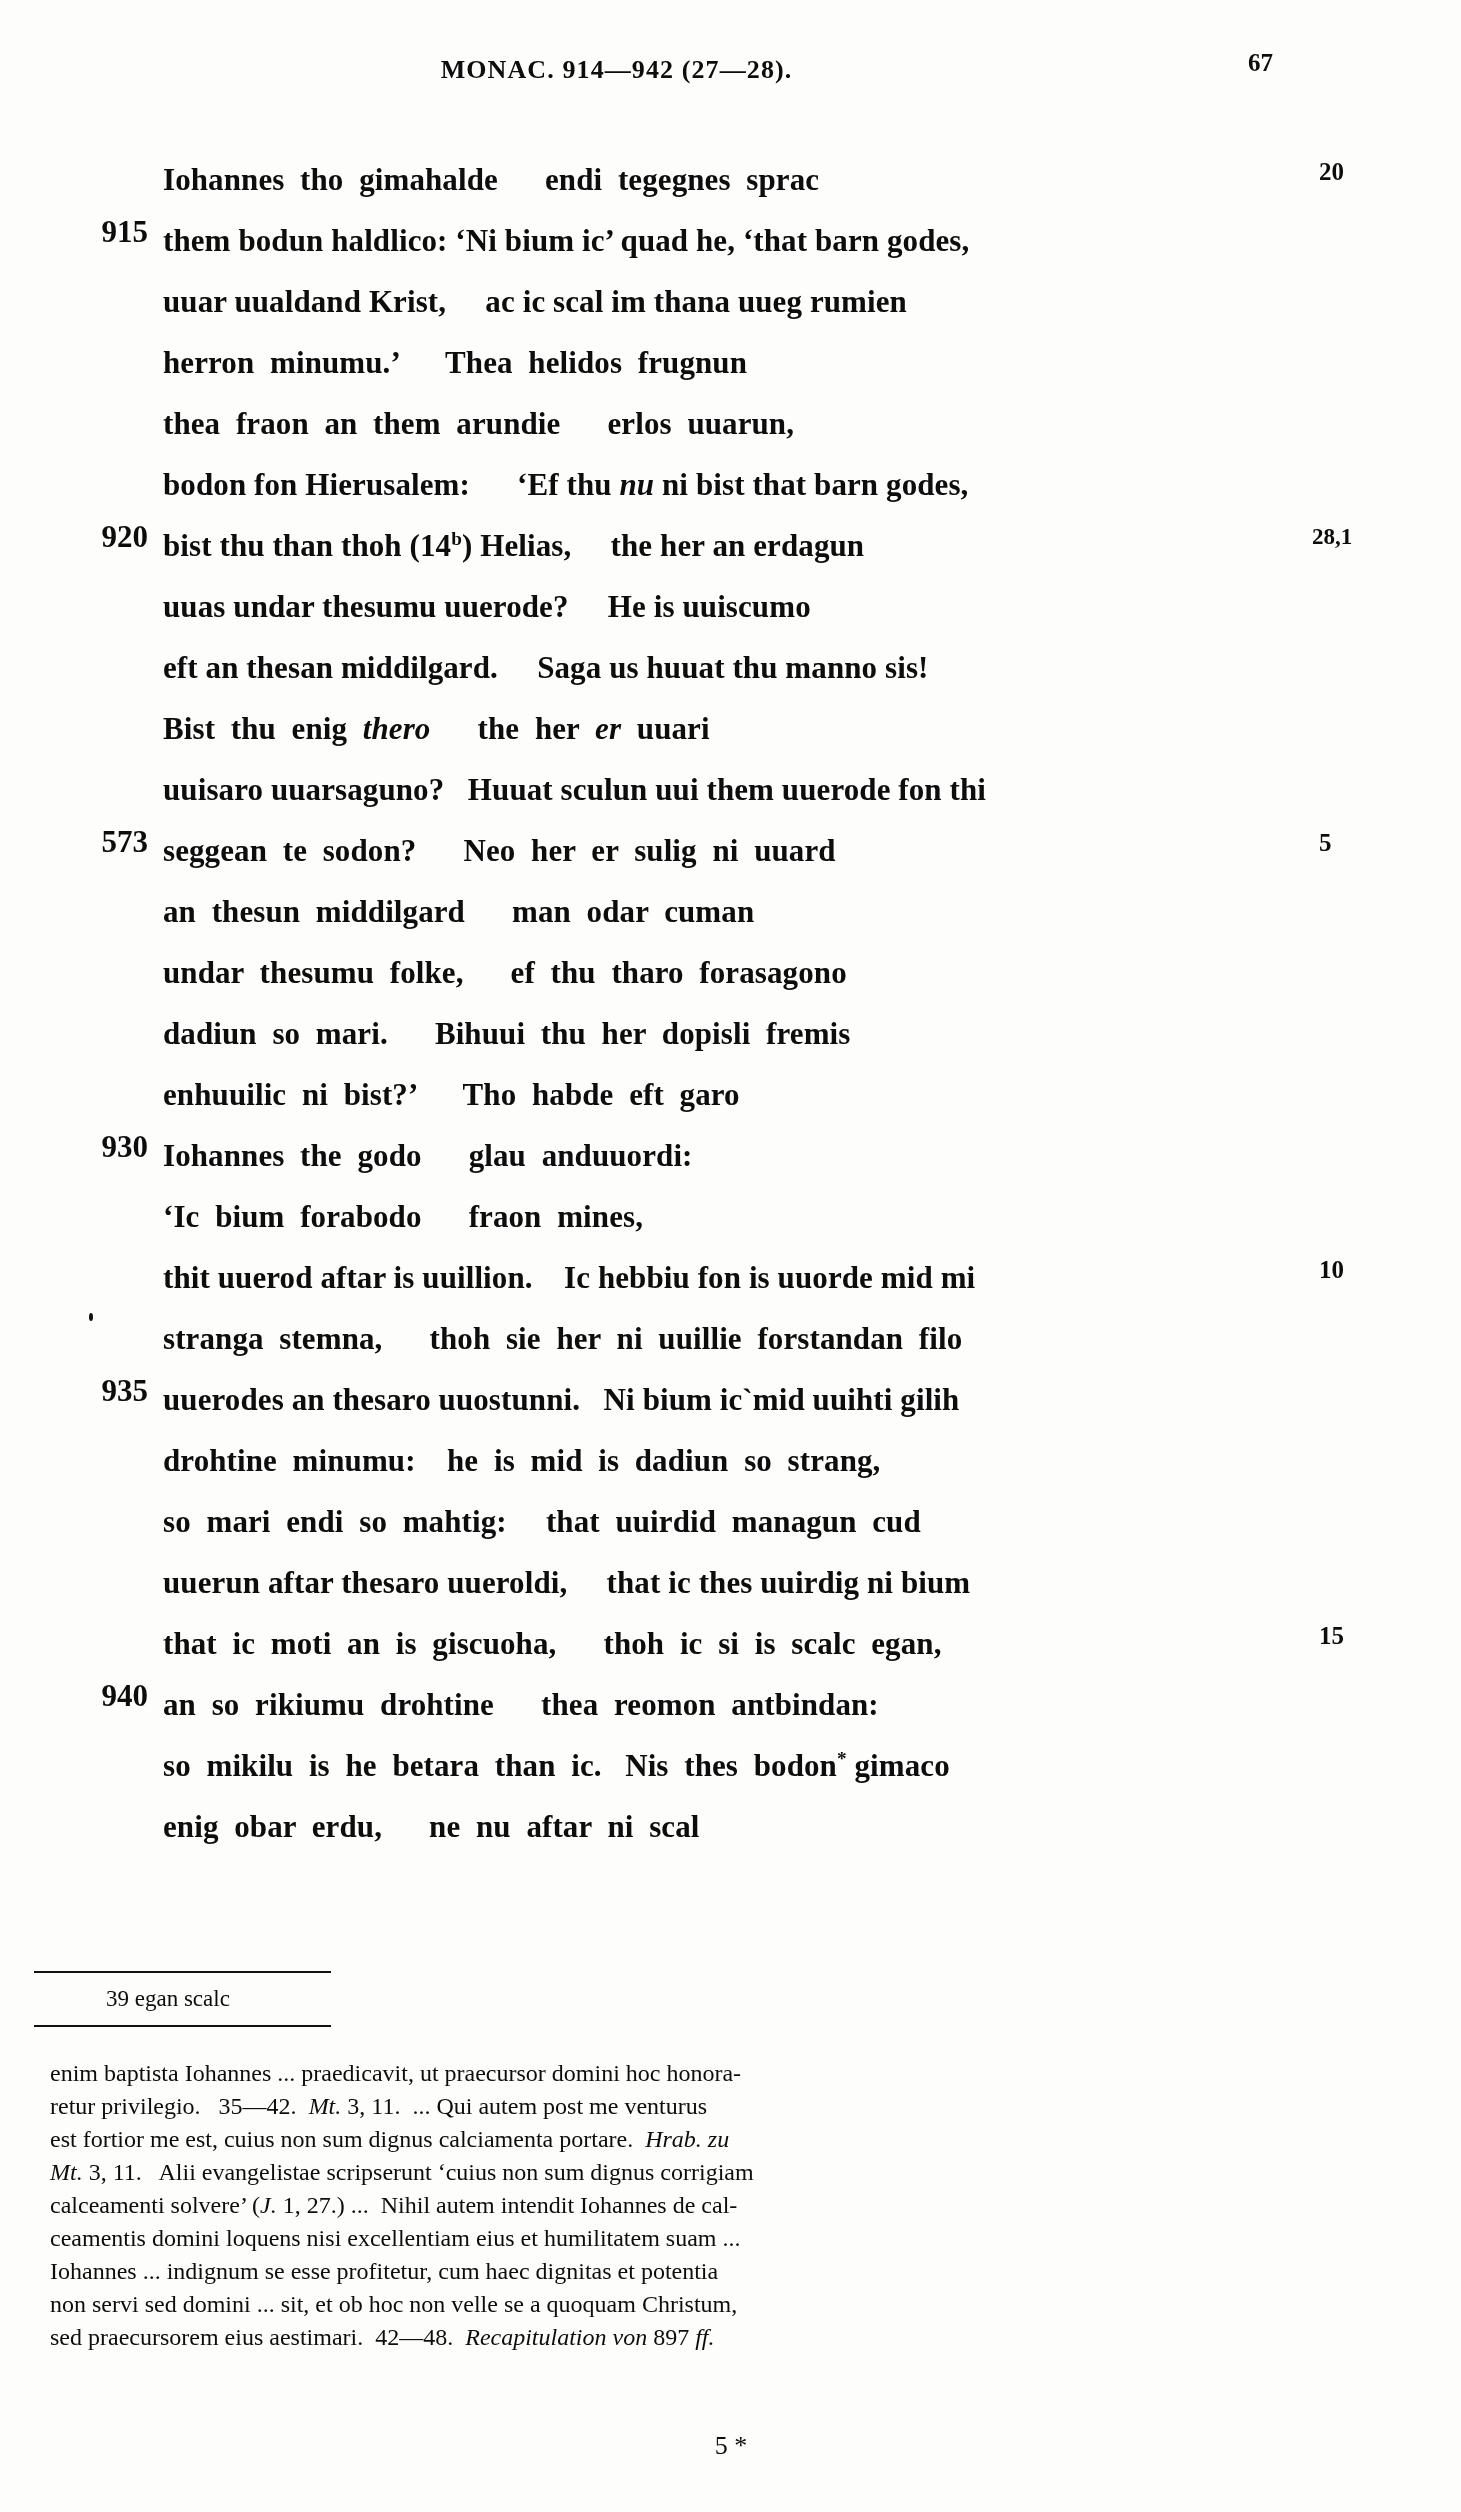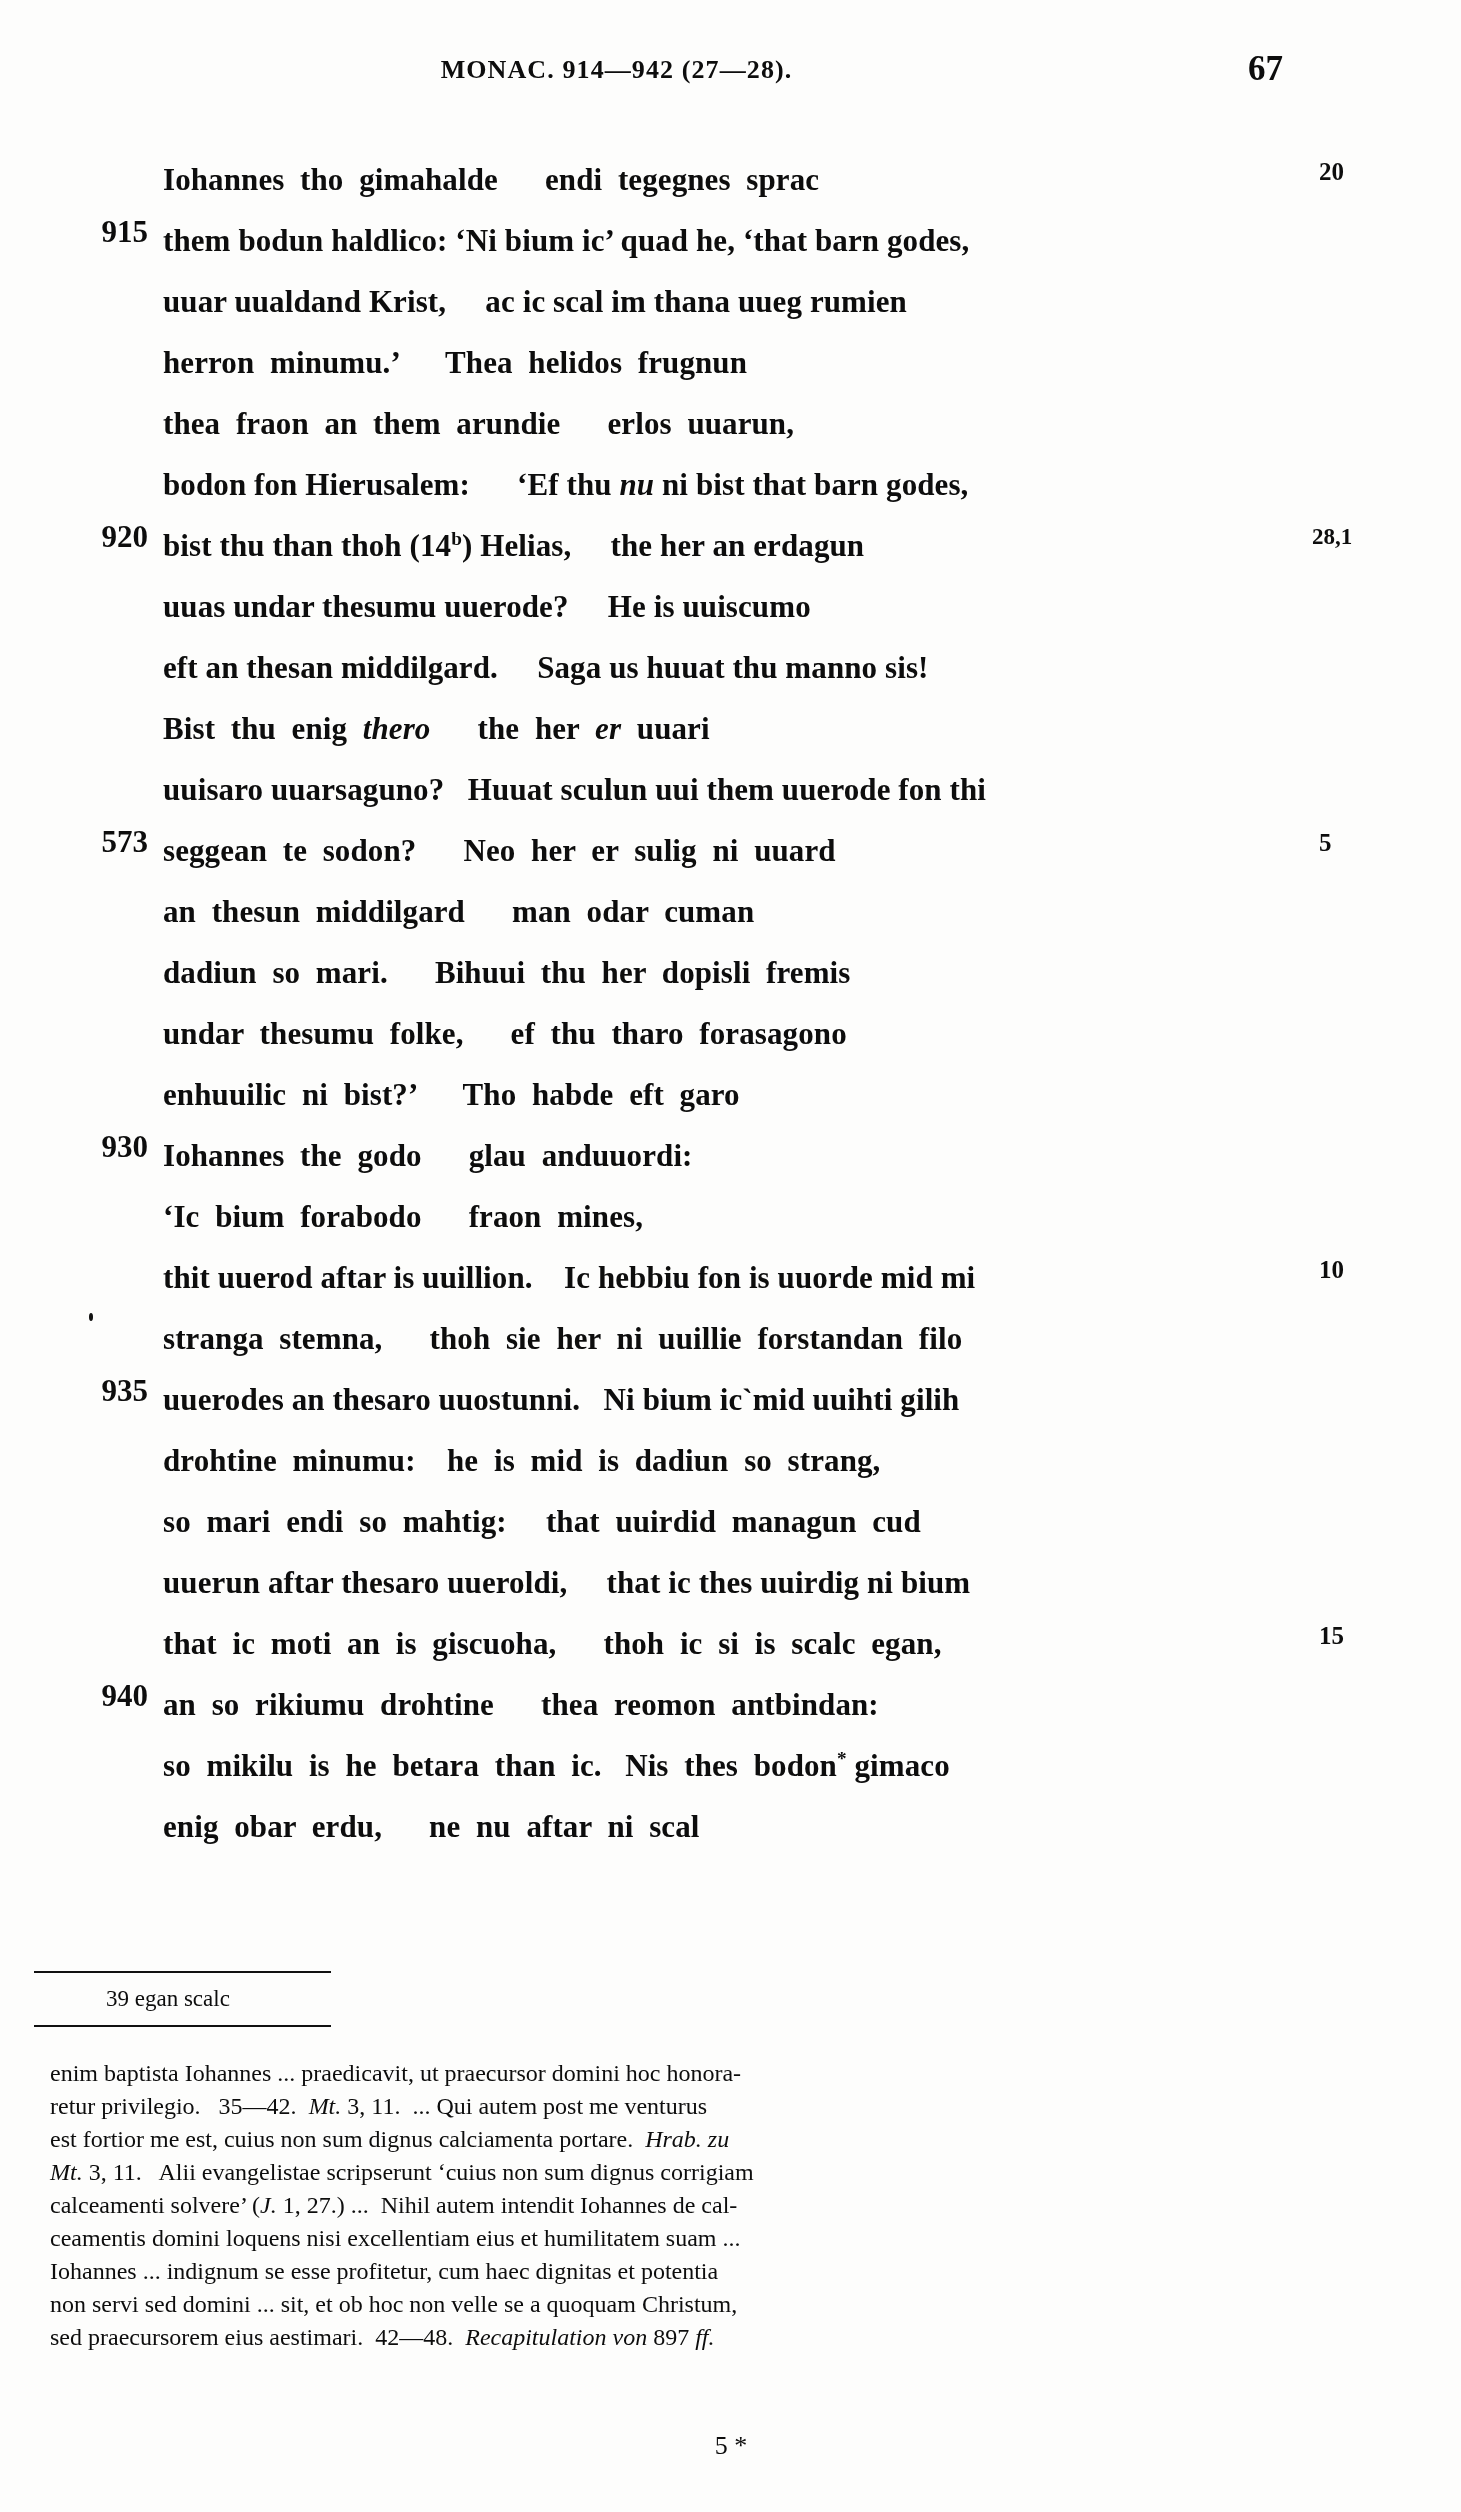--- a/index.html
+++ b/index.html
@@ -41,21 +41,21 @@
     text-align: center;
     font-size: 26px;
     font-weight: bold;
     letter-spacing: 1.1px;
     white-space: pre;
   }
   .runhead-pageno {
     position: absolute;
     left: 1248px;
     top: -5.7px;
-    font-size: 35px;
+    font-size: 25px;
     font-weight: bold;
   }
 
   
   .verse {
     position: absolute;
     left: 0;
     top: 144px;
     width: 1462px;
   }
@@ -244,27 +244,27 @@
     </div>
 
     <div class="vline">
       <div class="vnum"></div>
       <div class="vtext">an  thesun  middilgard      man  odar  cuman</div>
       <div class="vmarg"></div>
     </div>
 
     <div class="vline">
       <div class="vnum"></div>
+      <div class="vtext">undar  thesumu  folke,      ef  thu  tharo  forasagono</div>
+      <div class="vmarg"></div>
+    </div>
+
+    <div class="vline">
+      <div class="vnum"></div>
       <div class="vtext">dadiun  so  mari.      Bihuui  thu  her  dopisli  fremis</div>
-      <div class="vmarg"></div>
-    </div>
-
-    <div class="vline">
-      <div class="vnum"></div>
-      <div class="vtext">undar  thesumu  folke,      ef  thu  tharo  forasagono</div>
       <div class="vmarg"></div>
     </div>
 
     <div class="vline">
       <div class="vnum"></div>
       <div class="vtext">enhuuilic  ni  bist?’      Tho  habde  eft  garo</div>
       <div class="vmarg"></div>
     </div>
 
     <div class="vline">

